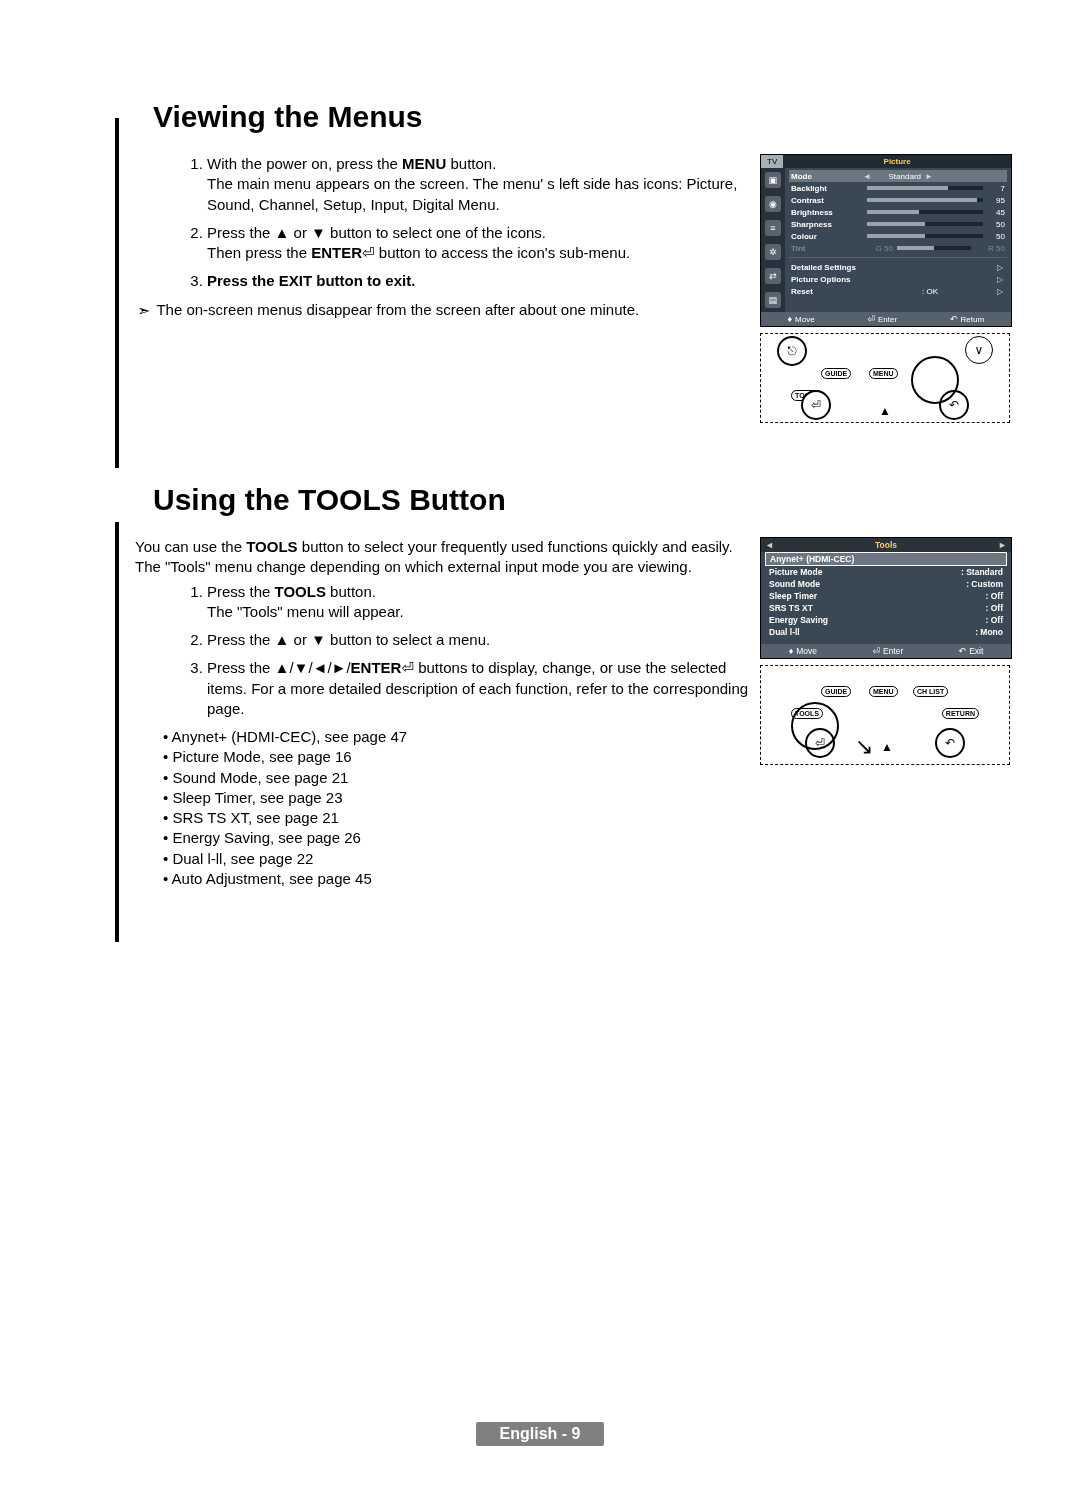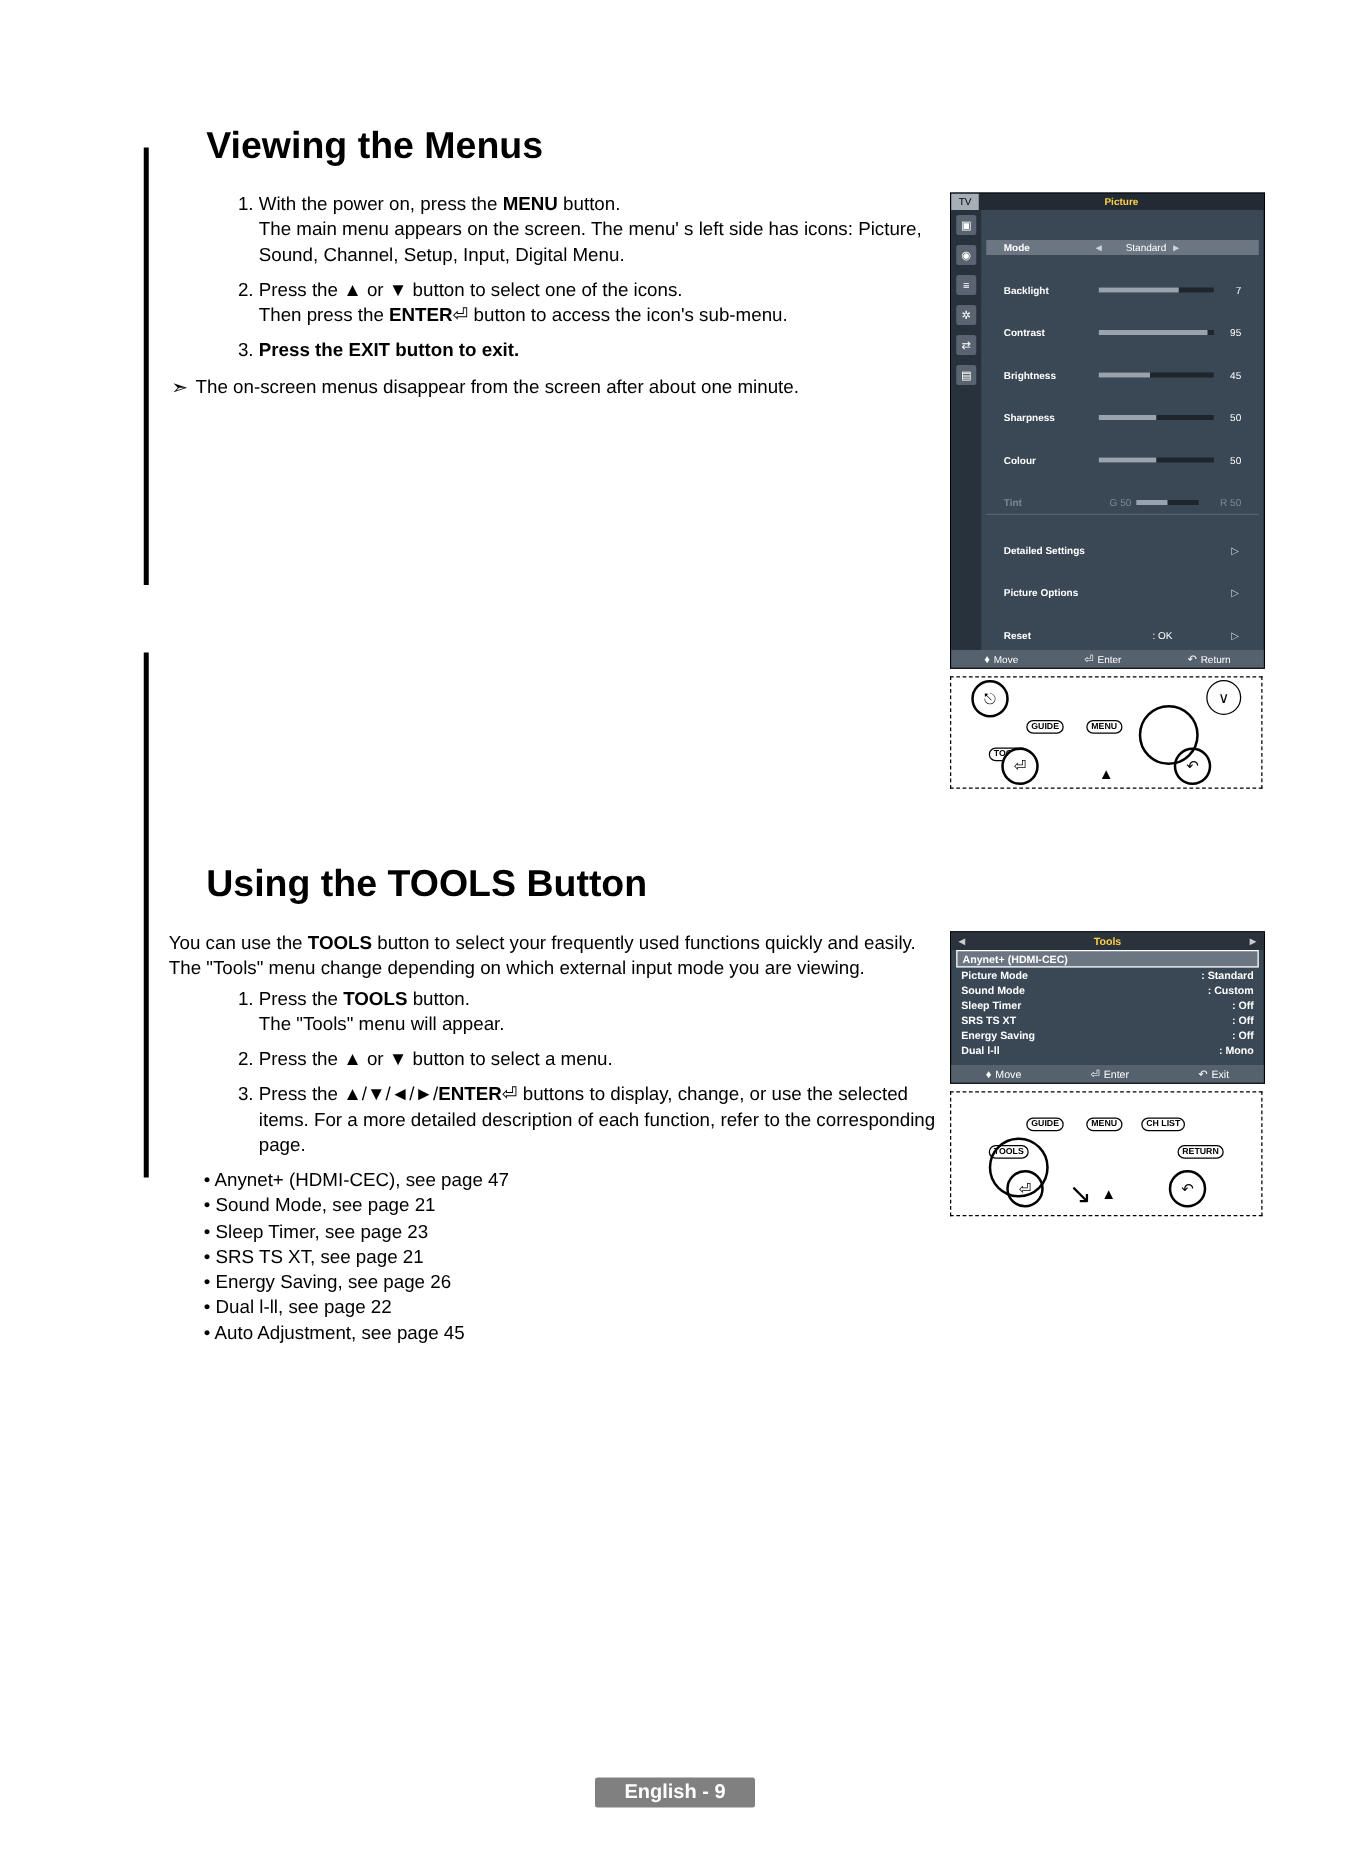--- a/index.html
+++ b/index.html
@@ -33,21 +33,20 @@
     height: 420px;
     background: #000;
   }
   .section {
     margin-left: 75px;
   }
   .heading-wrap {
     display: flex;
     align-items: flex-end;
     margin-bottom: 20px;
-    gap: 12px;
   }
   .heading-bar {
     width: 8px;
     background: #000;
     margin-right: 10px;
   }
   h1.sec-title {
     font-size: 30px;
     font-weight: bold;
     margin: 0;
@@ -138,23 +137,22 @@
     display:flex;align-items:center;justify-content:center;
     font-size:9px;
   }
   .osd-list {
     flex: 1;
     padding: 2px 4px 6px 4px;
   }
   .osd-row {
     display: flex;
     align-items: center;
-    padding: 0 14px;
+    padding: 0 2px;
     height: 12px;
-    margin-top: 22px;
   }
   .osd-row.sel { background:#6b7682; }
   .osd-label { width: 72px; font-weight:bold; }
   .osd-arrow { width:8px; color:#cfd4da; }
   .osd-val { width: 50px; text-align:right; padding-right:4px; }
   .osd-num { width: 18px; text-align:right; }
   .osd-slider {
     flex:1;
     height:4px;
     background:#1e252d;
@@ -432,20 +430,21 @@
             <span>Press the </span><b>TOOLS</b><span> button.</span><br>
             <span>The "Tools" menu will appear.</span>
           </li>
           <li><span>Press the ▲ or ▼ button to select a menu.</span></li>
           <li>
             <span>Press the ▲/▼/◄/►/</span><b>ENTER</b><span>⏎</span><span> buttons to display, change, or use the selected items. For a more detailed description of each function, refer to the corresponding page.</span>
           </li>
         </ol>
         <ul class="bullets">
           <li>Anynet+ (HDMI-CEC), see page 47</li>
+          <li>Picture Mode, see page 16</li>
           <li>Sound Mode, see page 21</li>
           <li>Sleep Timer, see page 23</li>
           <li>SRS TS XT, see page 21</li>
           <li>Energy Saving, see page 26</li>
           <li>Dual l-ll, see page 22</li>
           <li>Auto Adjustment, see page 45</li>
         </ul>
       </div>
 
       <div class="fig-col">

